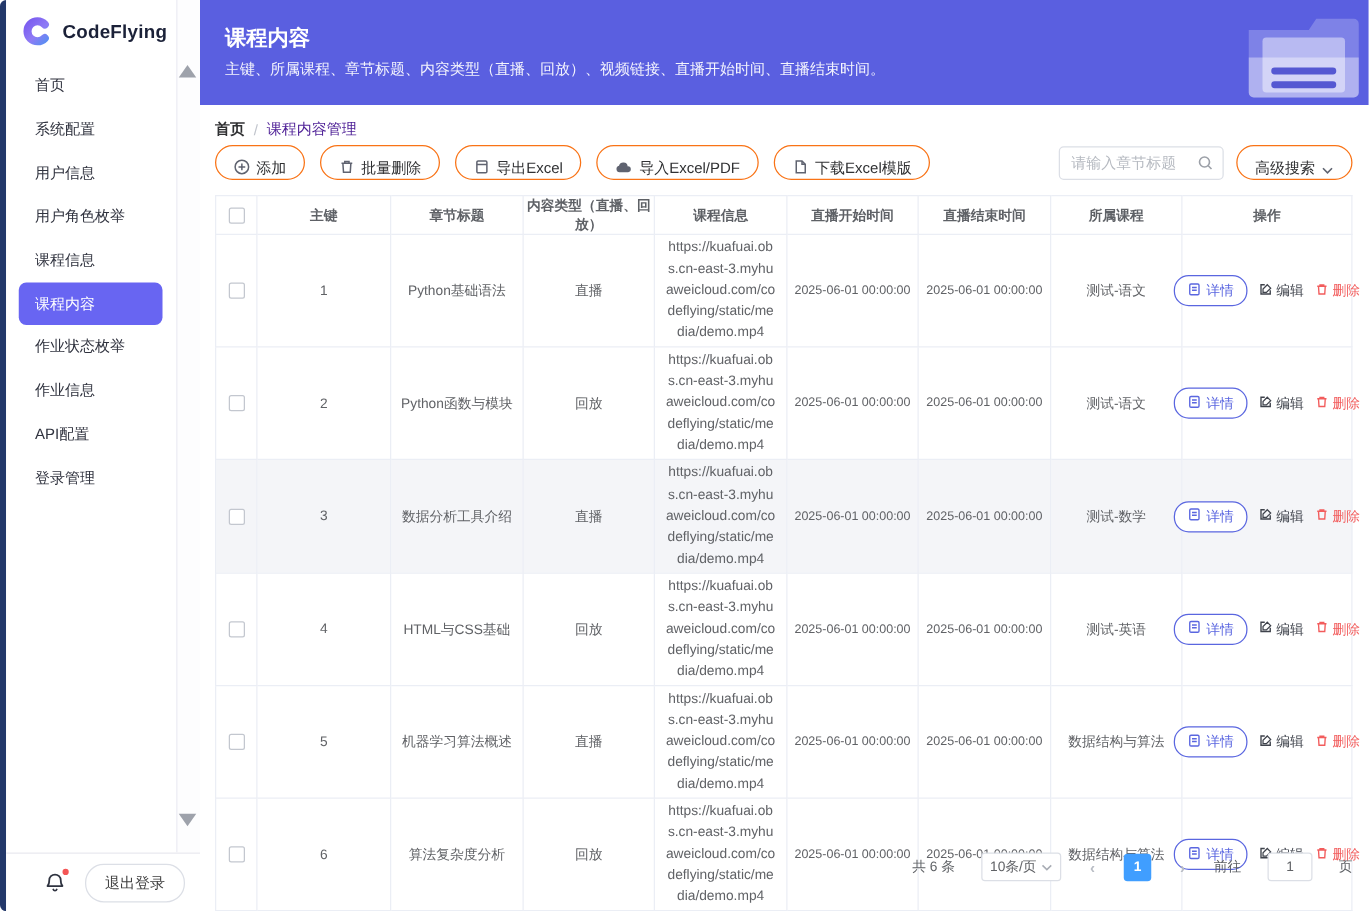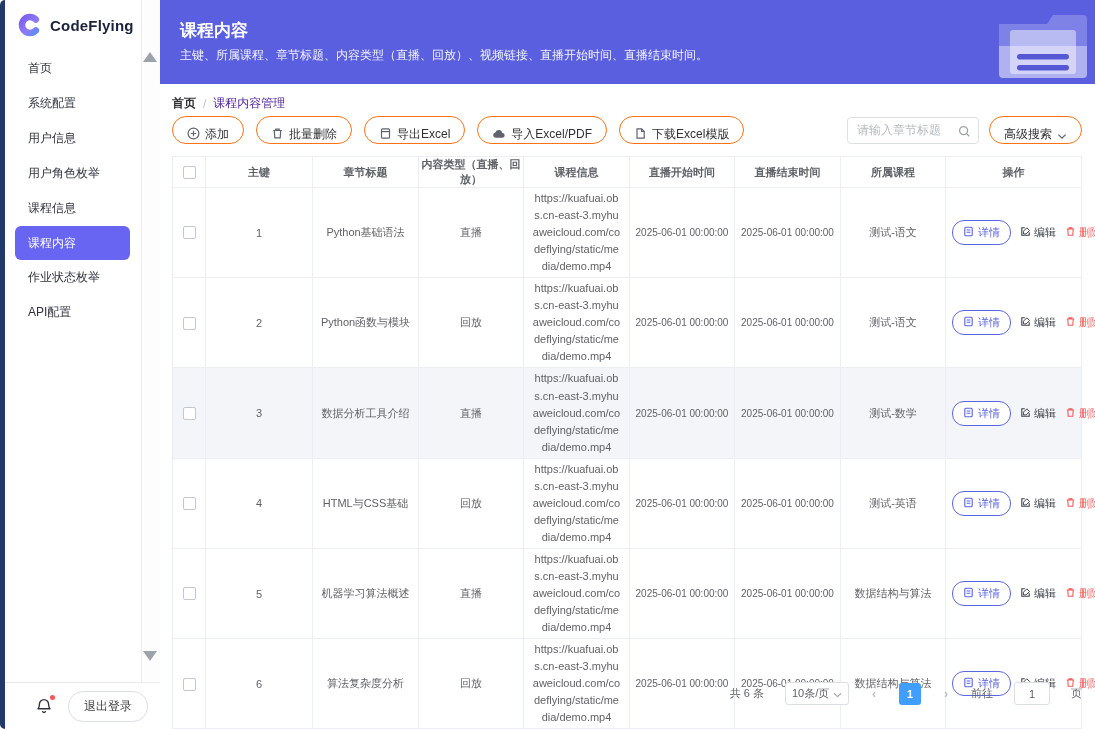--- a/index.html
+++ b/index.html
@@ -68,21 +68,21 @@
   .table-wrap { position:absolute; left:12px; top:156px; width:909px; }
   table { border-collapse:collapse; table-layout:fixed; width:909px; }
   th, td { border:1px solid #ebeef5; text-align:center; vertical-align:middle; }
   thead th { height:24px; font-size:11px; font-weight:600; color:#5e6166; background:#fff; }
   tbody td { height:83px; font-size:11px; color:#606266; padding:2px 6px; }
   tr.shaded td { background:#f4f5f8; }
   td.video-cell { word-break:break-all; line-height:1.55; padding:2px 8px; }
   td.date-cell { font-size:10px; white-space:nowrap; padding:0 1px;text-align:center; }
   .cb { display:inline-block; width:13px; height:13px; border:1px solid #c3c7cf;
     border-radius:2px; background:#fff; cursor:pointer; vertical-align:middle; }
-  .actions { display:flex; align-items:center; justify-content:flex-start; gap:9px; }
+  .actions { display:flex; align-items:center; justify-content:center; gap:9px; }
   .detail-btn { display:inline-flex; align-items:center; gap:4px;
     border:1px solid #5a66e0; color:#5a66e0; background:#fff; border-radius:12px;
     padding:4px 10px; font-size:11px; font-family:inherit; cursor:pointer; white-space:nowrap; }
   .txt-link { display:inline-flex; align-items:center; gap:3px; font-size:11px;
     cursor:pointer; white-space:nowrap; }
   .txt-link.edit { color:#3f434c; }
   .txt-link.del { color:#f25c5c; }
 
   
   .pagination { position:absolute; right:13px; top:682px; display:flex;
@@ -135,21 +135,27 @@
         <div class="nav-item">
     <span>课程信息</span>
   </div>
         <div class="nav-item active">
     <span>课程内容</span>
   </div>
         <div class="nav-item">
     <span>作业状态枚举</span>
   </div>
         <div class="nav-item">
+    <span>作业信息</span>
+  </div>
+        <div class="nav-item">
     <span>API配置</span>
+  </div>
+        <div class="nav-item">
+    <span>登录管理</span>
   </div>
       </nav>
   </div>
   <div class="scroll-arrow up"></div>
   <div class="scroll-arrow down"></div>
   <div class="sidebar-bottom">
     <span class="bell-wrap">
       <svg width="18" height="18" viewBox="0 0 18 18" fill="none" stroke="#2f3340" stroke-width="1.4" stroke-linecap="round" stroke-linejoin="round">
         <path d="M9 2.6 a4.6 4.6 0 0 1 4.6 4.6 c0 3.4 1.4 4.6 1.4 4.6 H3 c0 0 1.4-1.2 1.4-4.6 A4.6 4.6 0 0 1 9 2.6 Z"></path>
         <path d="M7.6 14.6 a1.5 1.5 0 0 0 2.8 0"></path>

